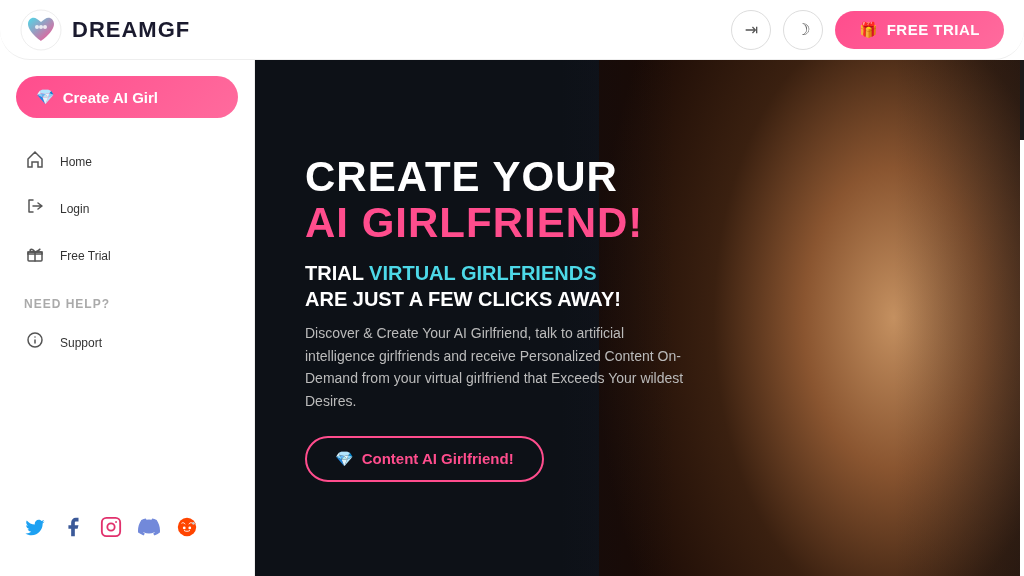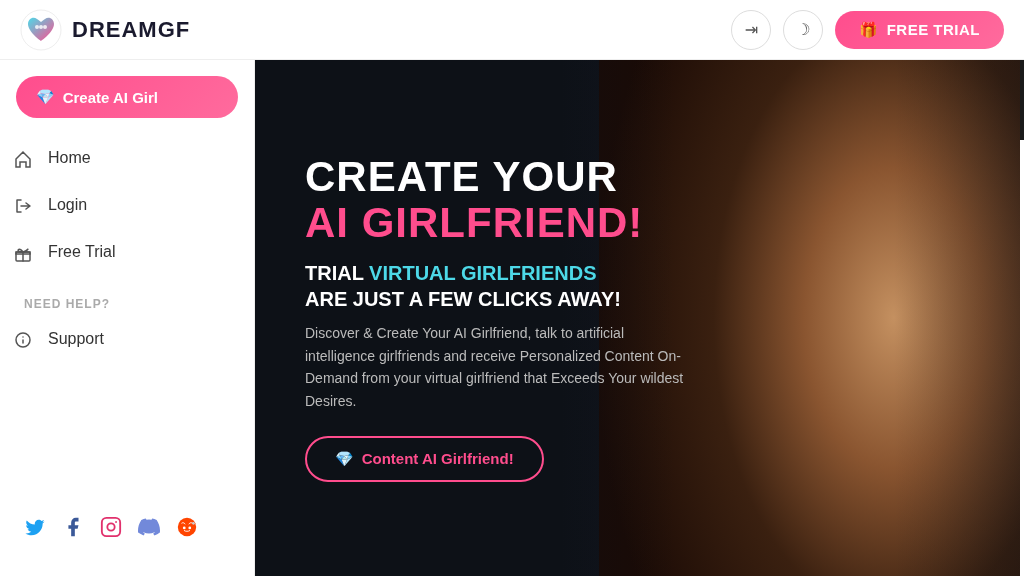--- a/index.html
+++ b/index.html
@@ -9,20 +9,21 @@
     .header {
       height: 60px;
       background: #fff;
       display: flex;
       align-items: center;
       justify-content: space-between;
       padding: 0 20px;
       border-bottom: 1px solid #eee;
       z-index: 10;
       flex-shrink: 0;
+      border-radius: 30px;
     }
     .logo-area {
       display: flex;
       align-items: center;
       gap: 10px;
     }
     .logo-icon {
       width: 42px;
       height: 42px;
     }
@@ -91,25 +92,26 @@
       padding: 12px 20px;
       font-size: 15px;
       font-weight: 700;
       cursor: pointer;
       display: flex;
       align-items: center;
       gap: 8px;
     }
     .nav-item {
       display: flex;
+      align-items: center;
       gap: 14px;
-      padding: 11px 12px;
+      padding: 11px 24px;
       cursor: pointer;
       color: #333;
-      font-size: 16px;
+      font-size: 12px;
       font-weight: 500;
     }
     .nav-icon {
       font-size: 19px;
       color: #555;
       width: 22px;
       text-align: center;
     }
     .section-label {
       padding: 18px 24px 8px 24px;

